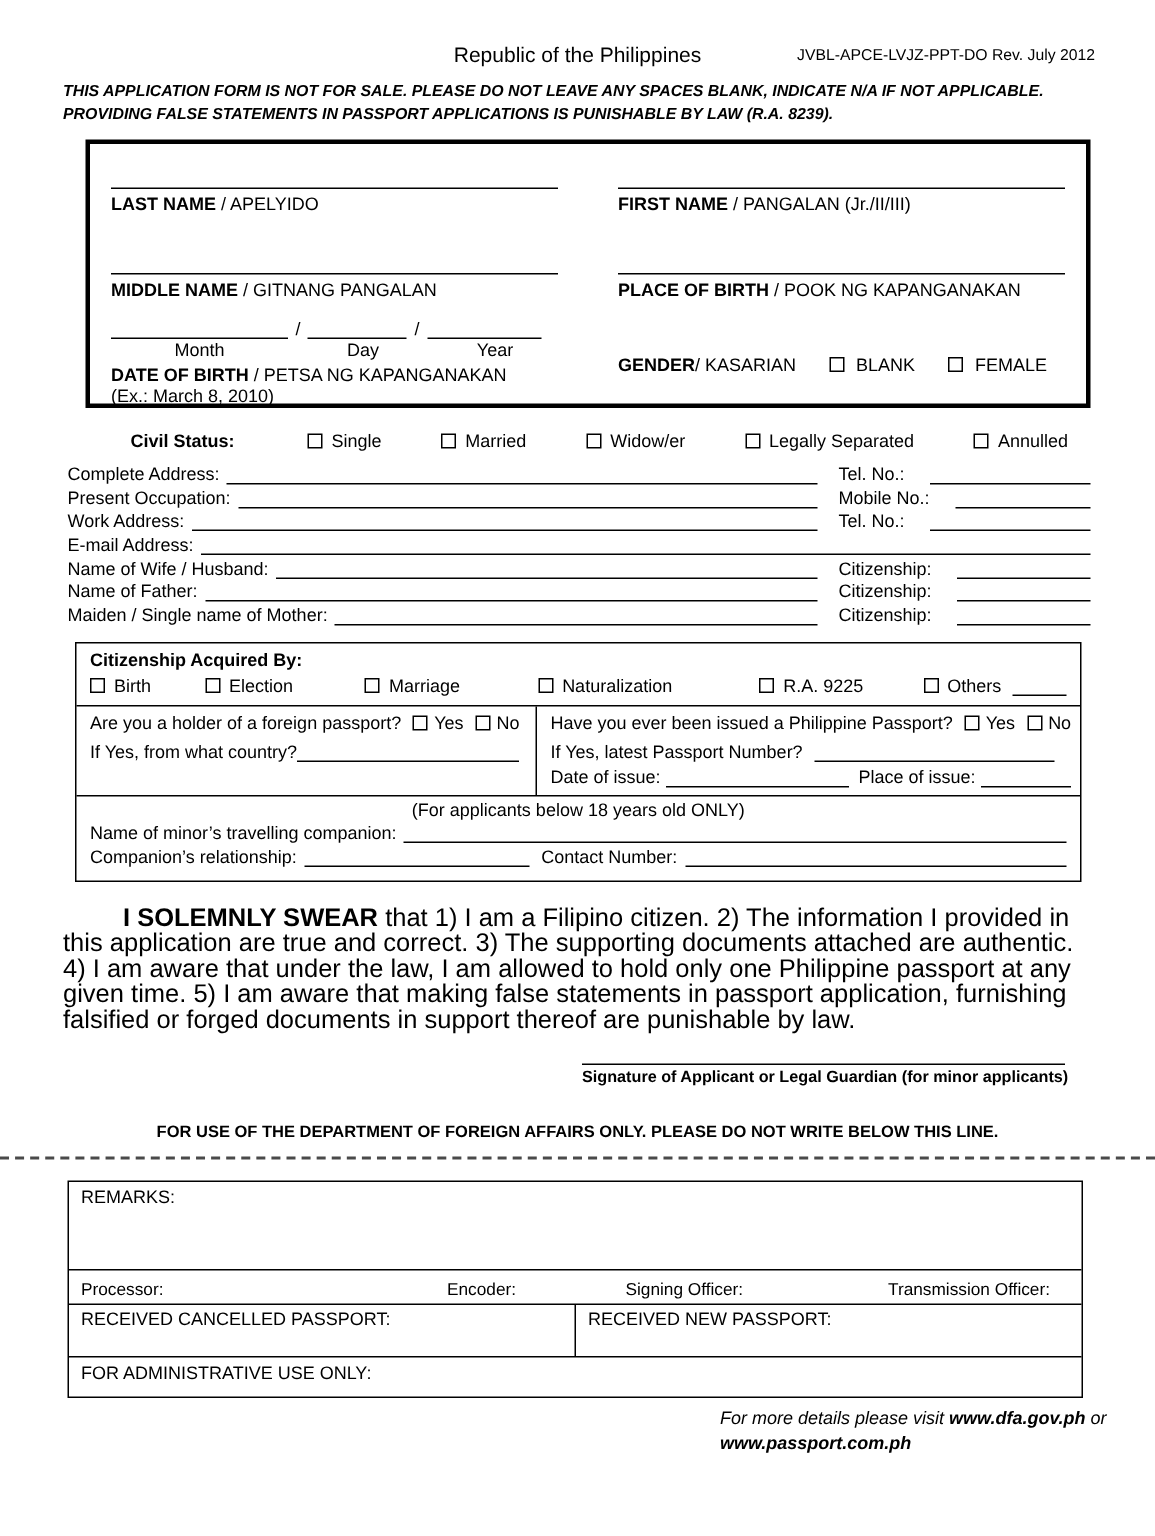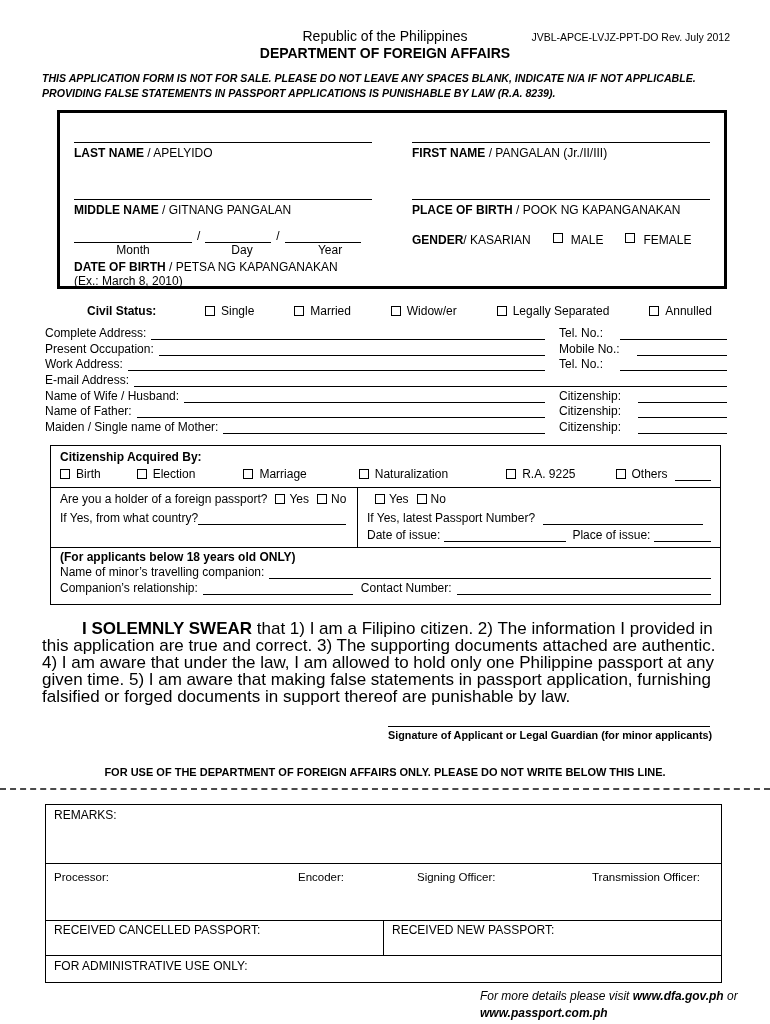--- a/index.html
+++ b/index.html
@@ -23,21 +23,21 @@
   .f2{margin-top:27px;}
   .flabel{margin-top:3px;white-space:nowrap;}
   .dob-wrap{margin-top:13px;}
   .dob-row{display:flex;align-items:flex-end;}
   .dob-blank1{width:118px;}.dob-blank2{width:66px;}.dob-blank3{width:76px;}
   .dob-sep{padding:0 5px;line-height:13px;}
   .dob-labels{display:flex;}
   .dob-lab1{width:118px;text-align:center;}.dob-lab2{width:66px;text-align:center;}
   .dob-lab3{width:76px;text-align:center;}
   .dob-spacer{width:17px;}
-  .gender-row{margin-top:16px;display:flex;}
+  .gender-row{margin-top:16px;display:flex;align-items:center;}
   .cbx{width:10px;height:10px;border:1.2px solid #000;display:inline-block;
        box-sizing:border-box;flex:none;vertical-align:-1px;}
   .gap8{display:inline-block;width:8px;}.gap22{display:inline-block;width:22px;}
   
   .civil{display:flex;margin:15px 58px 0 55px;font-size:12px;align-items:center;}
   .civil-label{width:118px;flex:none;margin-left:32px;}
   .civil-opts{flex:1;display:flex;justify-content:space-between;}
   .opt{display:inline-flex;align-items:center;gap:6px;white-space:nowrap;}
   
   .fields{margin:7px 43px 0 45px;font-size:12px;}
@@ -52,48 +52,47 @@
   .cit-opts .opt{margin-right:0;}
   .sp1{width:36px;}.sp2{width:48px;}.sp3{width:52px;}.sp4{width:58px;}.sp5{width:40px;}
   .oth-line{flex:1;border-bottom:1px solid #000;height:10px;margin-left:7px;}
   .cit-two{display:flex;border-top:1.5px solid #000;}
   .cit-left{width:307px;flex:none;border-right:1.5px solid #000;padding:3px 9px 5px;box-sizing:border-box;}
   .cit-right{flex:1;padding:3px 9px 5px;}
   .qrow{display:flex;align-items:center;height:17px;white-space:nowrap;}
   .qrow2{display:flex;align-items:flex-end;height:17px;white-space:nowrap;}
   .iblank{display:inline-block;border-bottom:1px solid #000;height:10px;}
   .minors{border-top:1.5px solid #000;padding:2px 9px 9px;}
-  .minors-title{font-weight:bold;}
+  .minors-title{text-align:center;font-weight:normal;}
   
   .oath{margin:15px 42px 0 42px;font-size:17px;line-height:17px;}
   .oath p{margin:0;text-indent:40px;}
   .sig{width:322px;margin:7px 60px 0 auto;}
   .sig-line{border-bottom:1.5px solid #000;height:14px;}
   .sig-label{font-weight:bold;font-size:10.8px;margin-top:2px;text-align:center;white-space:nowrap;}
   
   .dfa-note{text-align:center;font-weight:bold;font-size:11px;margin-top:25px;}
   .dashes{border-top:2px dashed #4a4a4a;margin-top:10px;}
   .btable{margin:14px 48px 0 45px;border:1.5px solid #000;font-size:12px;}
   .bt-remarks{height:58px;padding:3px 8px;box-sizing:border-box;}
   .bt-officers{border-top:1px solid #000;display:flex;padding:7px 8px 3px;font-size:11.5px;}
   .off1{width:244px;flex:none;}.off2{width:119px;flex:none;}.off3{width:175px;flex:none;}
-  .bt-received{border-top:1px solid #000;display:flex;height:34px;margin-top:34px;}
+  .bt-received{border-top:1px solid #000;display:flex;height:34px;}
   .rc-left{width:338px;flex:none;border-right:1px solid #000;padding:2px 8px;box-sizing:border-box;}
   .rc-right{flex:1;padding:2px 8px;}
   .bt-admin{border-top:1px solid #000;height:27px;padding:3px 8px;box-sizing:border-box;}
   
   .footer{margin:5px 0 0 480px;font-style:italic;font-size:12px;line-height:1.4;width:260px;}
 </style>
 </head>
 <body>
 
 <div class="hdr">
   <div class="rev">JVBL-APCE-LVJZ-PPT-DO Rev. July 2012</div>
   <div class="republic center">Republic of the Philippines</div>
-  <div class="department center">DEPARTMENT OF FOREIGN AFFAIRS</div>
   <div class="notice">THIS APPLICATION FORM IS NOT FOR SALE. PLEASE DO NOT LEAVE ANY SPACES BLANK, INDICATE N/A IF NOT APPLICABLE. PROVIDING FALSE STATEMENTS IN PASSPORT APPLICATIONS IS PUNISHABLE BY LAW (R.A. 8239).</div>
 </div>
 
 <div class="name-box">
   <div class="nb-grid">
     <div class="f1">
       <div class="wline"></div>
       <div class="flabel"><span class="b">LAST NAME</span><span> / APELYIDO</span></div>
     </div>
     <div class="f1">
@@ -125,21 +124,21 @@
       </div>
       <div class="flabel"><span class="b">DATE OF BIRTH</span><span> / PETSA NG KAPANGANAKAN</span></div>
       <div>(Ex.: March 8, 2010)</div>
     </div>
     <div class="gender-row">
       <span class="b">GENDER</span>
         <span> / KASARIAN</span>
       <span class="gap22"></span>
       <span class="cbx"></span>
         <span class="gap8"></span>
-        <span>MALE</span>
+        <span>BLANK</span>
       <span class="gap22"></span>
       <span class="cbx"></span>
         <span class="gap8"></span>
         <span>FEMALE</span>
     </div>
   </div>
 </div>
 
 <div class="civil">
   <span class="civil-label b">Civil Status:</span>
@@ -269,20 +268,21 @@
           <span style="width:4px;display:inline-block;"></span>
           <span>No</span>
       </div>
       <div class="qrow2">
         <span>If Yes, from what country?</span>
         <span class="iblank" style="width:148px;"></span>
       </div>
     </div>
     <div class="cit-right">
       <div class="qrow">
+        <span>Have you ever been issued a Philippine Passport?</span>
         <span class="gap8"></span>
           <span class="cbx"></span>
           <span style="width:4px;display:inline-block;"></span>
           <span>Yes</span>
         <span class="gap8"></span>
           <span class="cbx"></span>
           <span style="width:4px;display:inline-block;"></span>
           <span>No</span>
       </div>
       <div class="qrow2">

